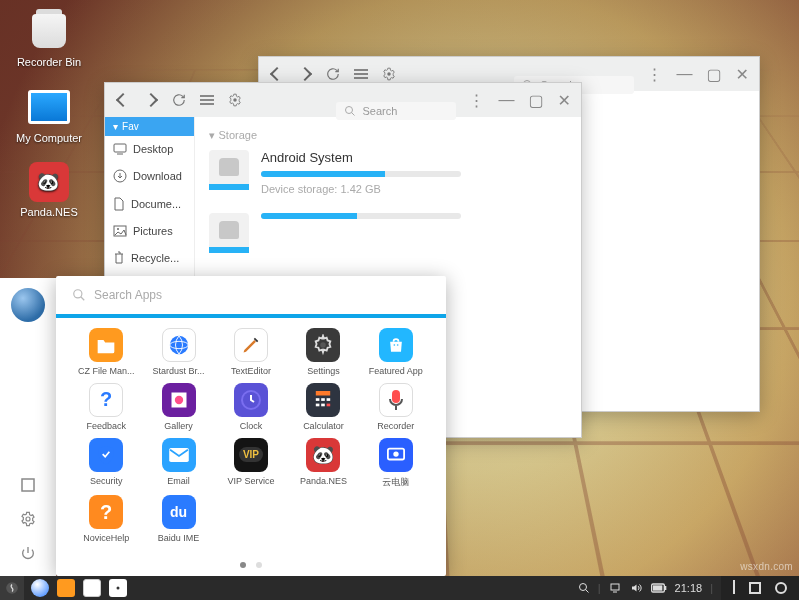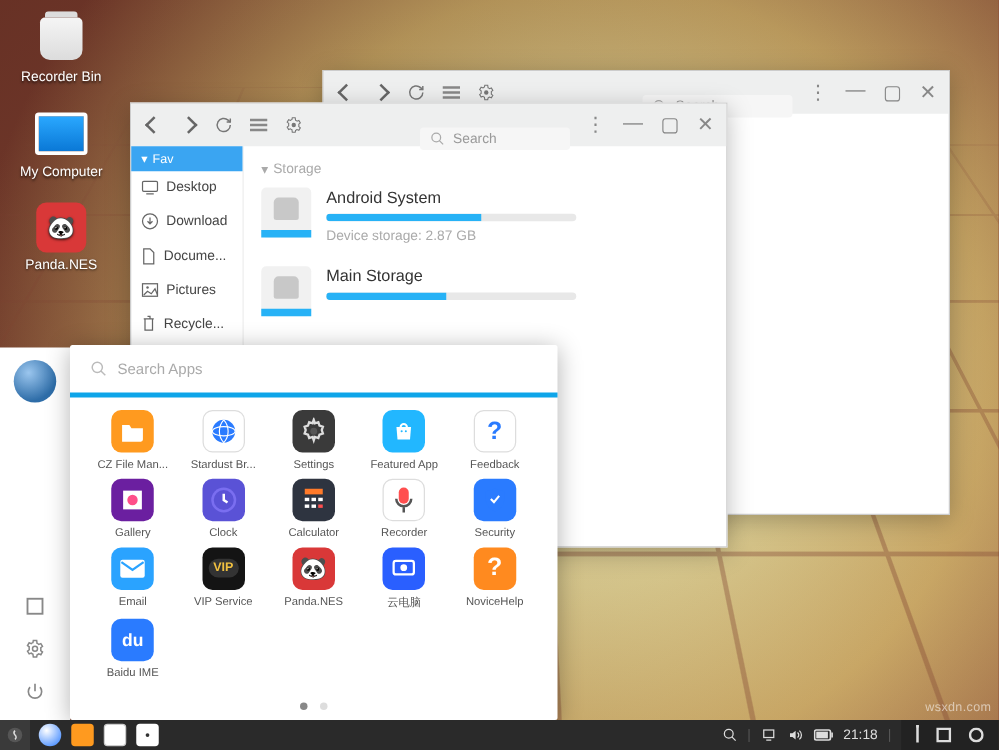--- a/index.html
+++ b/index.html
@@ -242,29 +242,28 @@
       <div class="fm-sect-hd">▾ <span>Storage</span></div>
       <div class="storage-item">
         <div class="storage-ic">
             <div class="android"></div>
           </div>
         <div class="storage-info">
           <div class="storage-name">Android System</div>
           <div class="prog">
               <div style="width:62%"></div>
             </div>
-          <div class="storage-sub">Device storage: 2.87 GB</div>
+          <div class="storage-sub">Device storage: 1.42 GB</div>
         </div>
       </div>
       <div class="storage-item">
         <div class="storage-ic">
             <div class="android"></div>
           </div>
         <div class="storage-info">
-          <div class="storage-name">Main Storage</div>
           <div class="prog">
               <div style="width:48%"></div>
             </div>
           <div class="storage-sub"></div>
         </div>
       </div>
     </div>
   </div>
 </div>
 
@@ -310,20 +309,29 @@
       </div>
       <div class="app">
         <div class="app-ic" style="background:#ffffff;border:1px solid #ddd;">
           <svg width="22" height="22" viewBox="0 0 24 24">
             <circle cx="12" cy="12" r="10" fill="#2a7bff"></circle>
             <ellipse cx="12" cy="12" rx="10" ry="4" fill="none" stroke="#fff"></ellipse>
             <path d="M12 2a15 15 0 0 1 0 20a15 15 0 0 1 0-20" fill="none" stroke="#fff"></path>
           </svg>
         </div>
         <div class="app-lbl">Stardust Br...</div>
+      </div>
+      <div class="app">
+        <div class="app-ic" style="background:#ffffff;border:1px solid #ddd;">
+          <svg width="20" height="20" viewBox="0 0 24 24" fill="#d97a2a">
+            <path d="M3 21l3-1 12-12-2-2L4 18z"></path>
+            <path d="M16 4l4 4" stroke="#333" stroke-width="2"></path>
+          </svg>
+        </div>
+        <div class="app-lbl">TextEditor</div>
       </div>
       <div class="app">
         <div class="app-ic" style="background:#3a3a3a;">
           <svg width="22" height="22" viewBox="0 0 24 24" fill="#ddd">
             <circle cx="12" cy="12" r="3" fill="#555"></circle>
             <path d="M12 2l1 3 3-1 1 3 3 1-1 3 1 3-3 1-1 3-3-1-1 3-1-3-3 1-1-3-3-1 1-3-1-3 3-1 1-3 3 1z" fill="none" stroke="#ddd" stroke-width="2"></path>
           </svg>
         </div>
         <div class="app-lbl">Settings</div>
       </div>

